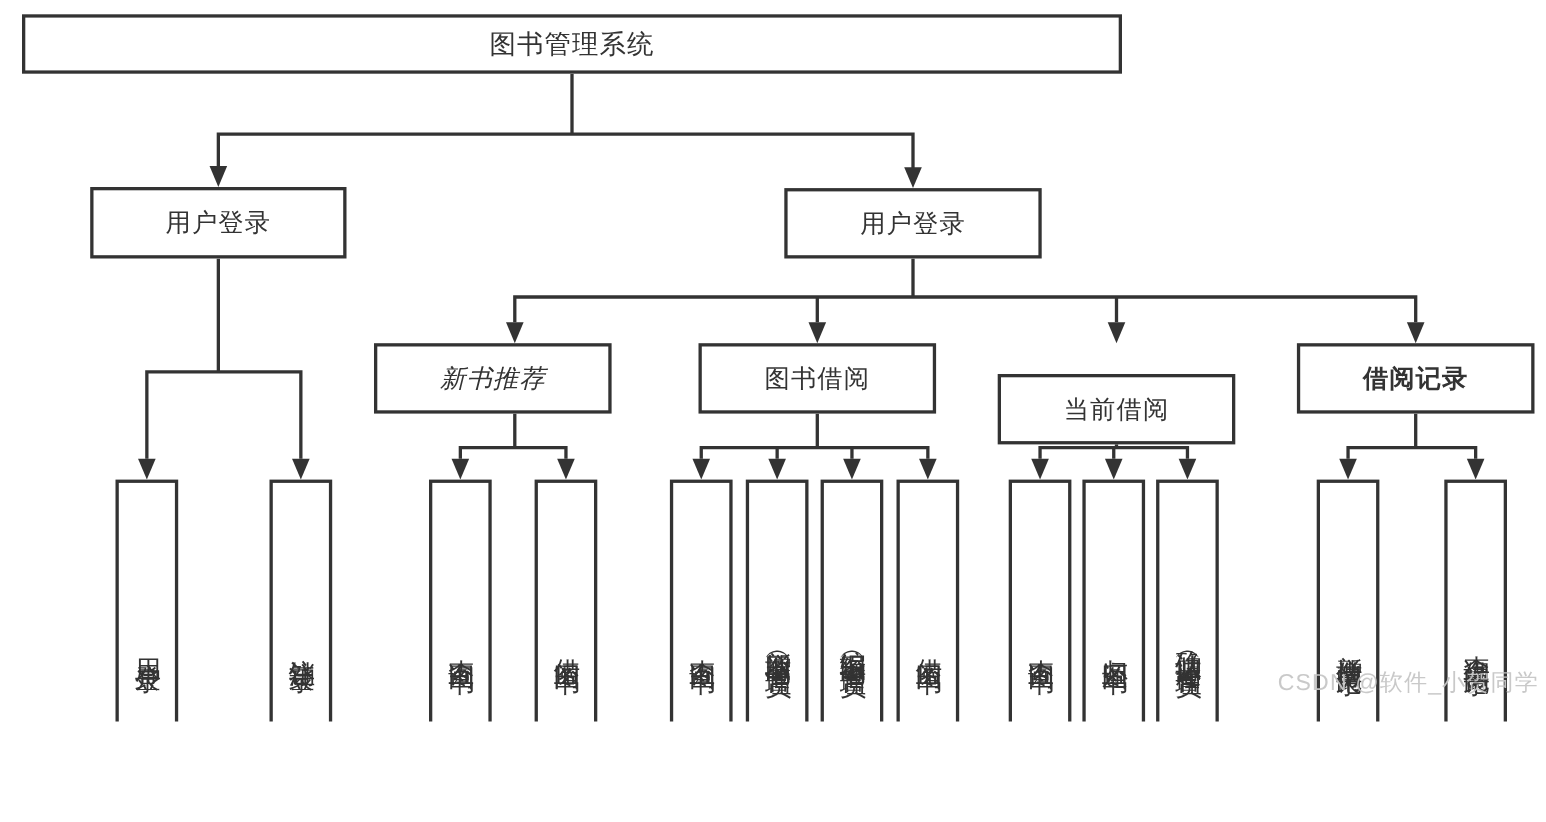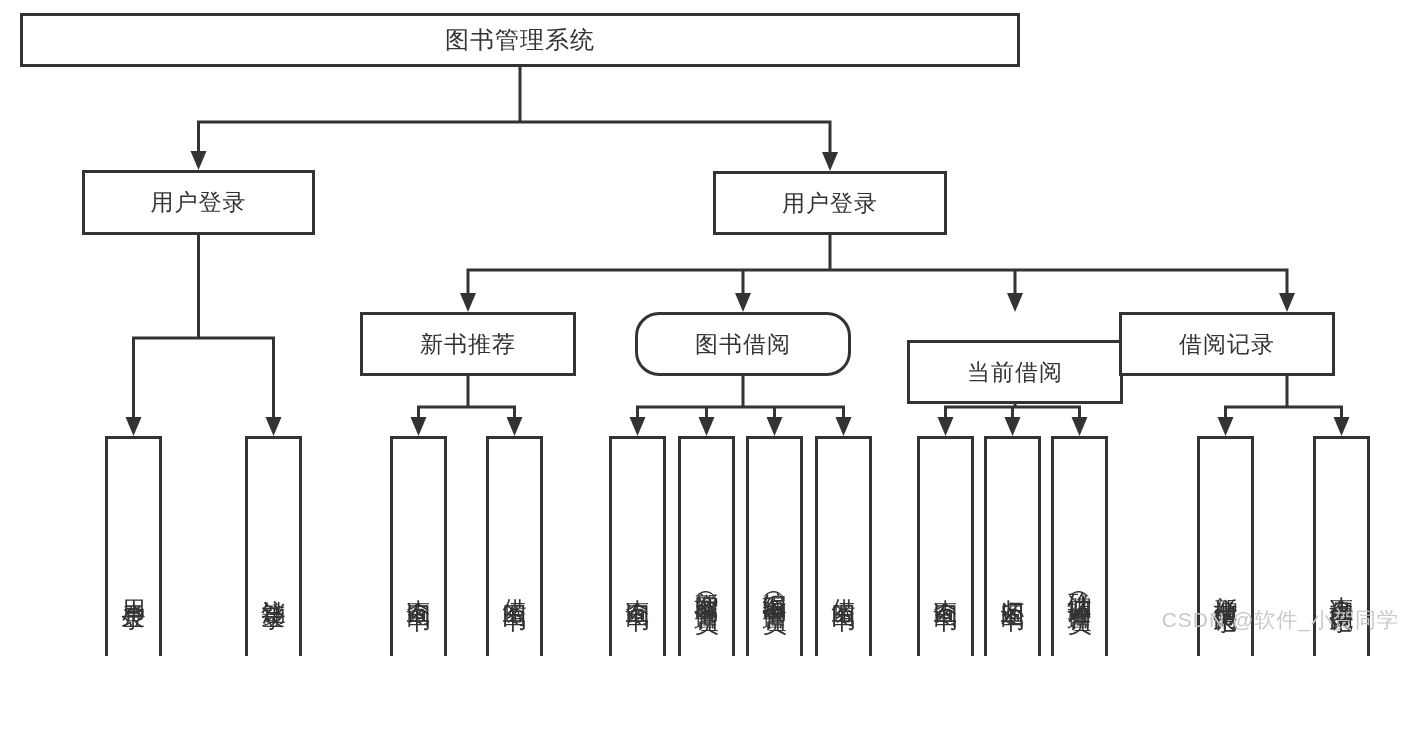--- a/index.html
+++ b/index.html
@@ -138,30 +138,30 @@
     <span class="lbl">图书管理系统</span>
   </div>
 
   <div class="hbox" style="left:82px; top:170px; width:233px; height:65px;">
     <span class="lbl">用户登录</span>
   </div>
   <div class="hbox" style="left:713px; top:171px; width:234px; height:64px;">
     <span class="lbl">用户登录</span>
   </div>
 
-  <div class="hbox" style="left:360px; top:312px; width:216px; height:64px;">
+  <div class="hbox" style="left:340px; top:312px; width:216px; height:64px;font-style:italic;">
     <span class="lbl">新书推荐</span>
   </div>
-  <div class="hbox" style="left:635px; top:312px; width:216px; height:64px;border-radius:24px;">
+  <div class="hbox" style="left:635px; top:312px; width:216px; height:64px;">
     <span class="lbl">图书借阅</span>
   </div>
   <div class="hbox" style="left:907px; top:312px; width:216px; height:64px;margin-top:28px;">
     <span class="lbl">当前借阅</span>
   </div>
-  <div class="hbox" style="left:1119px; top:312px; width:216px; height:64px;">
+  <div class="hbox" style="left:1179px; top:312px; width:216px; height:64px;font-weight:bold;">
     <span class="lbl">借阅记录</span>
   </div>
 
   <div class="vbox" style="left:105px;">
     <span class="vlbl">用户登录</span>
   </div>
   <div class="vbox" style="left:245px;">
     <span class="vlbl">注销登录</span>
   </div>
 

